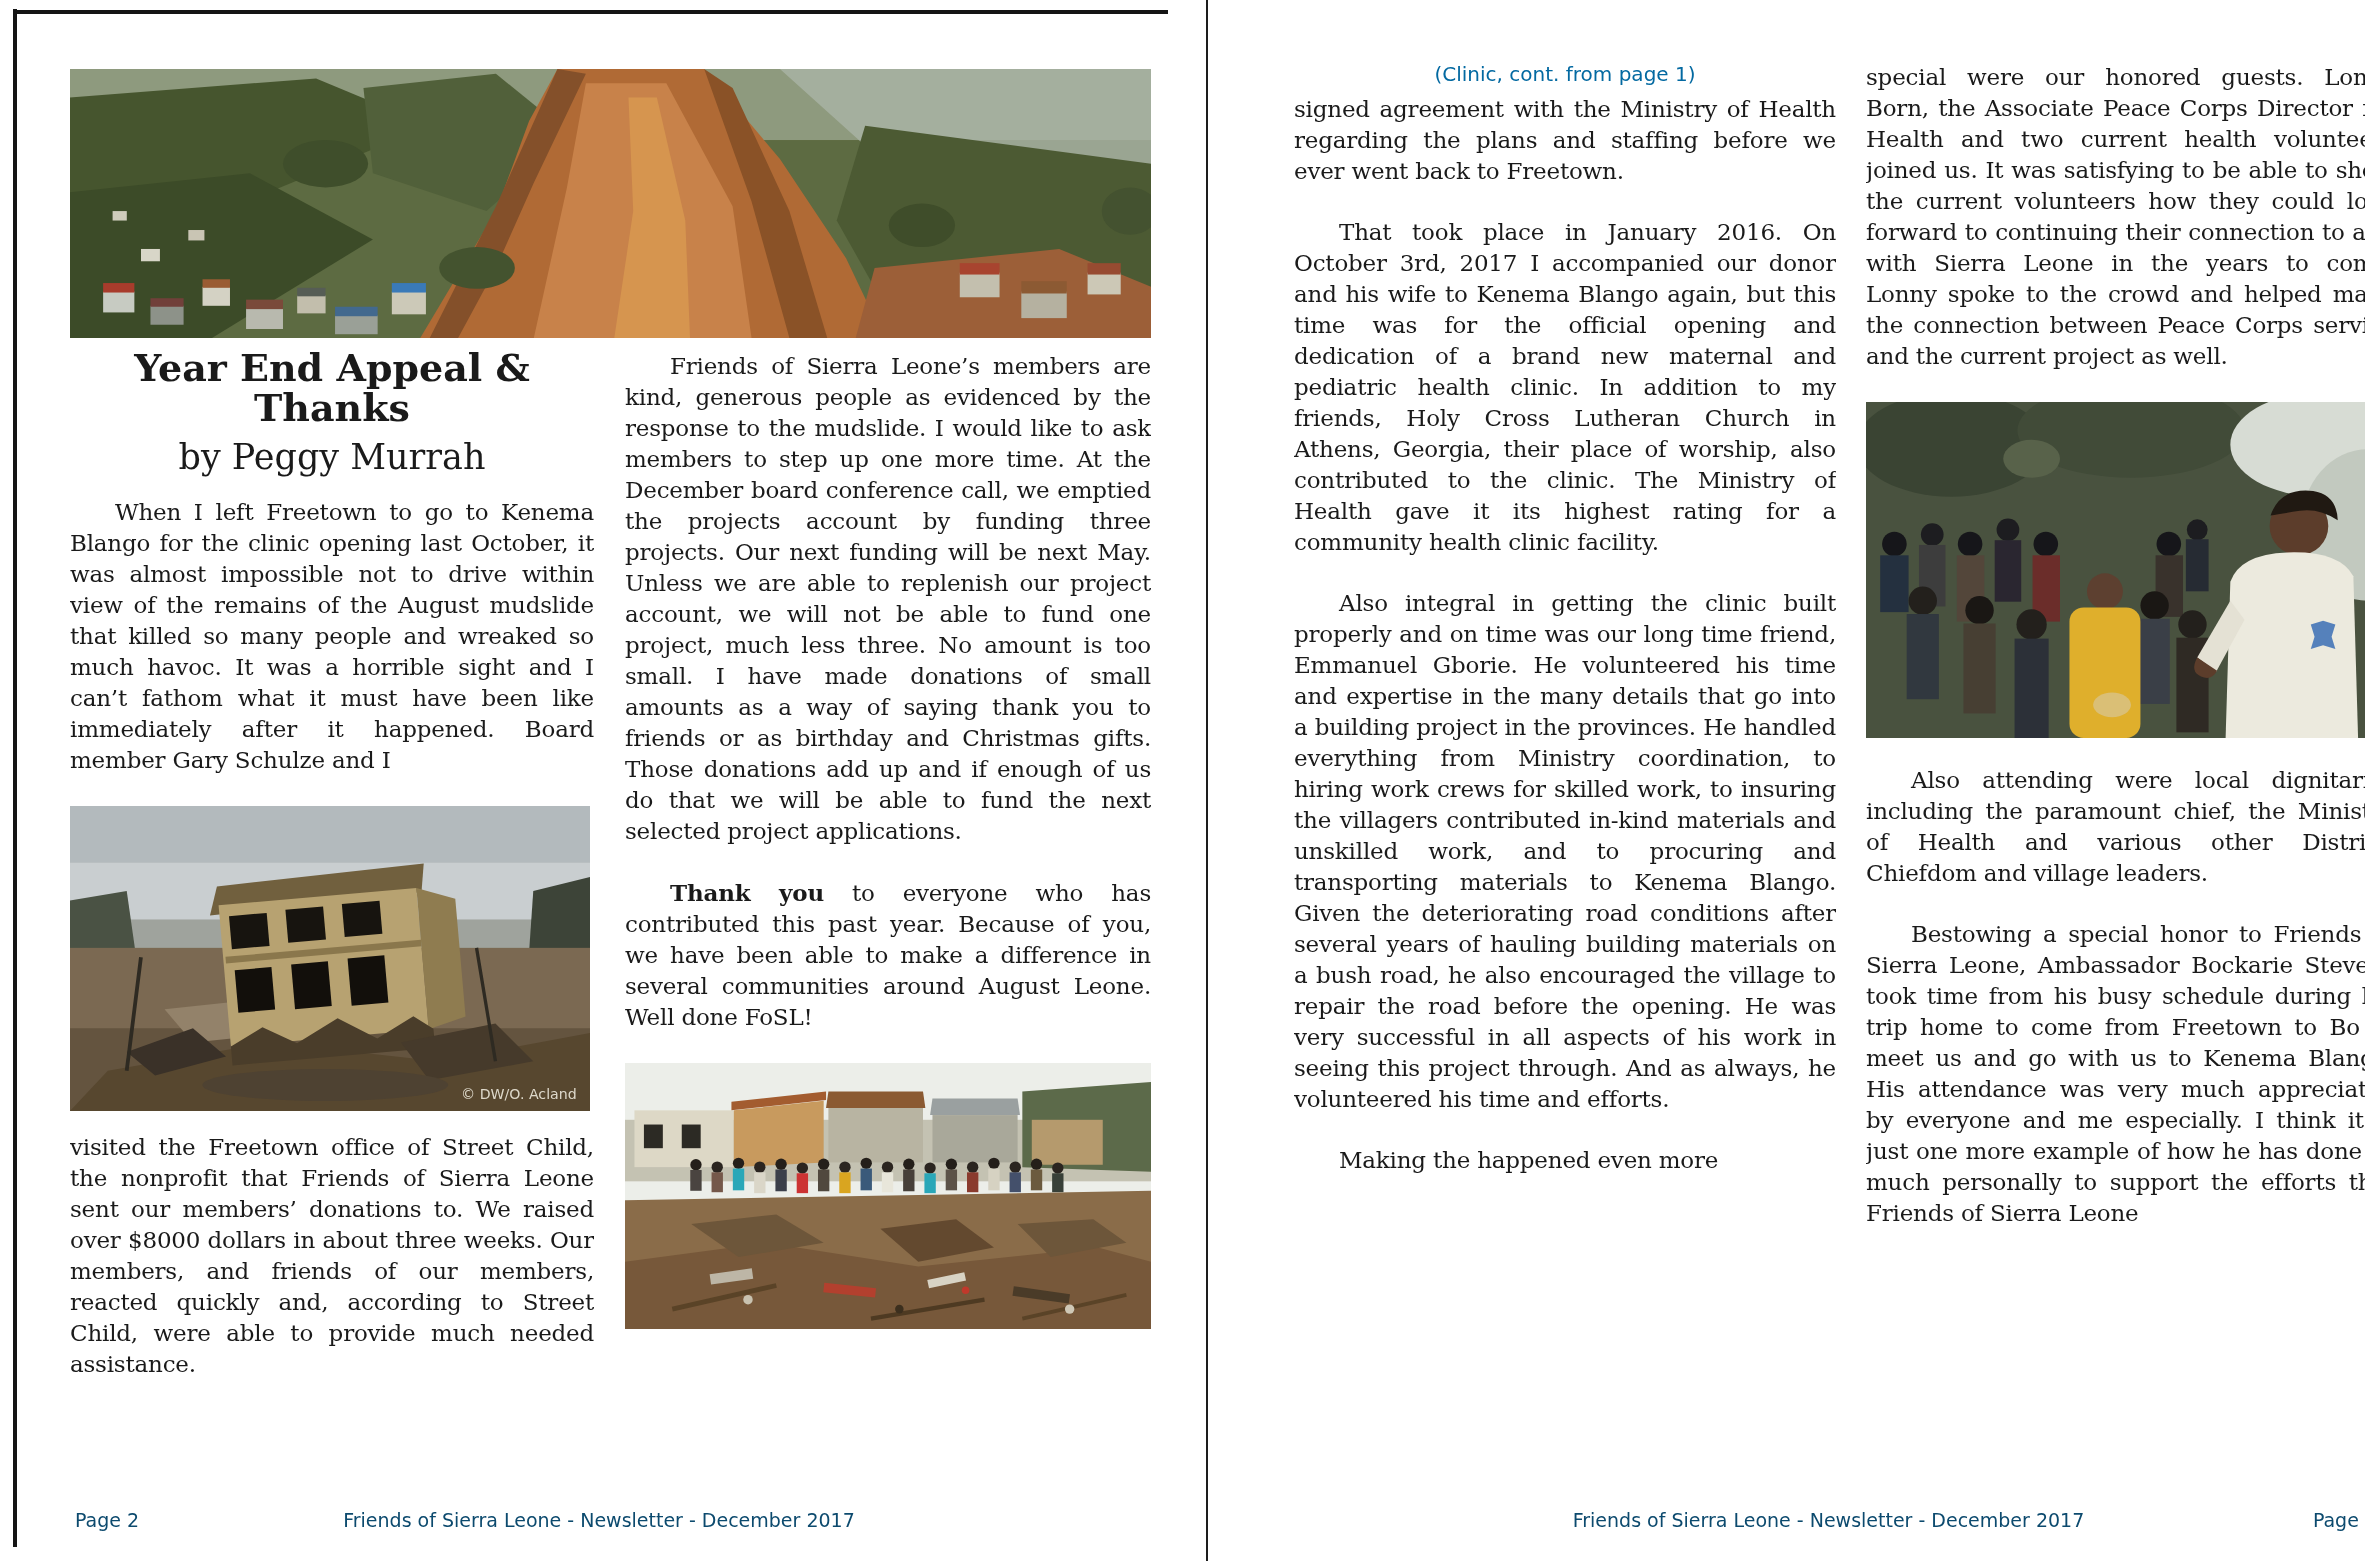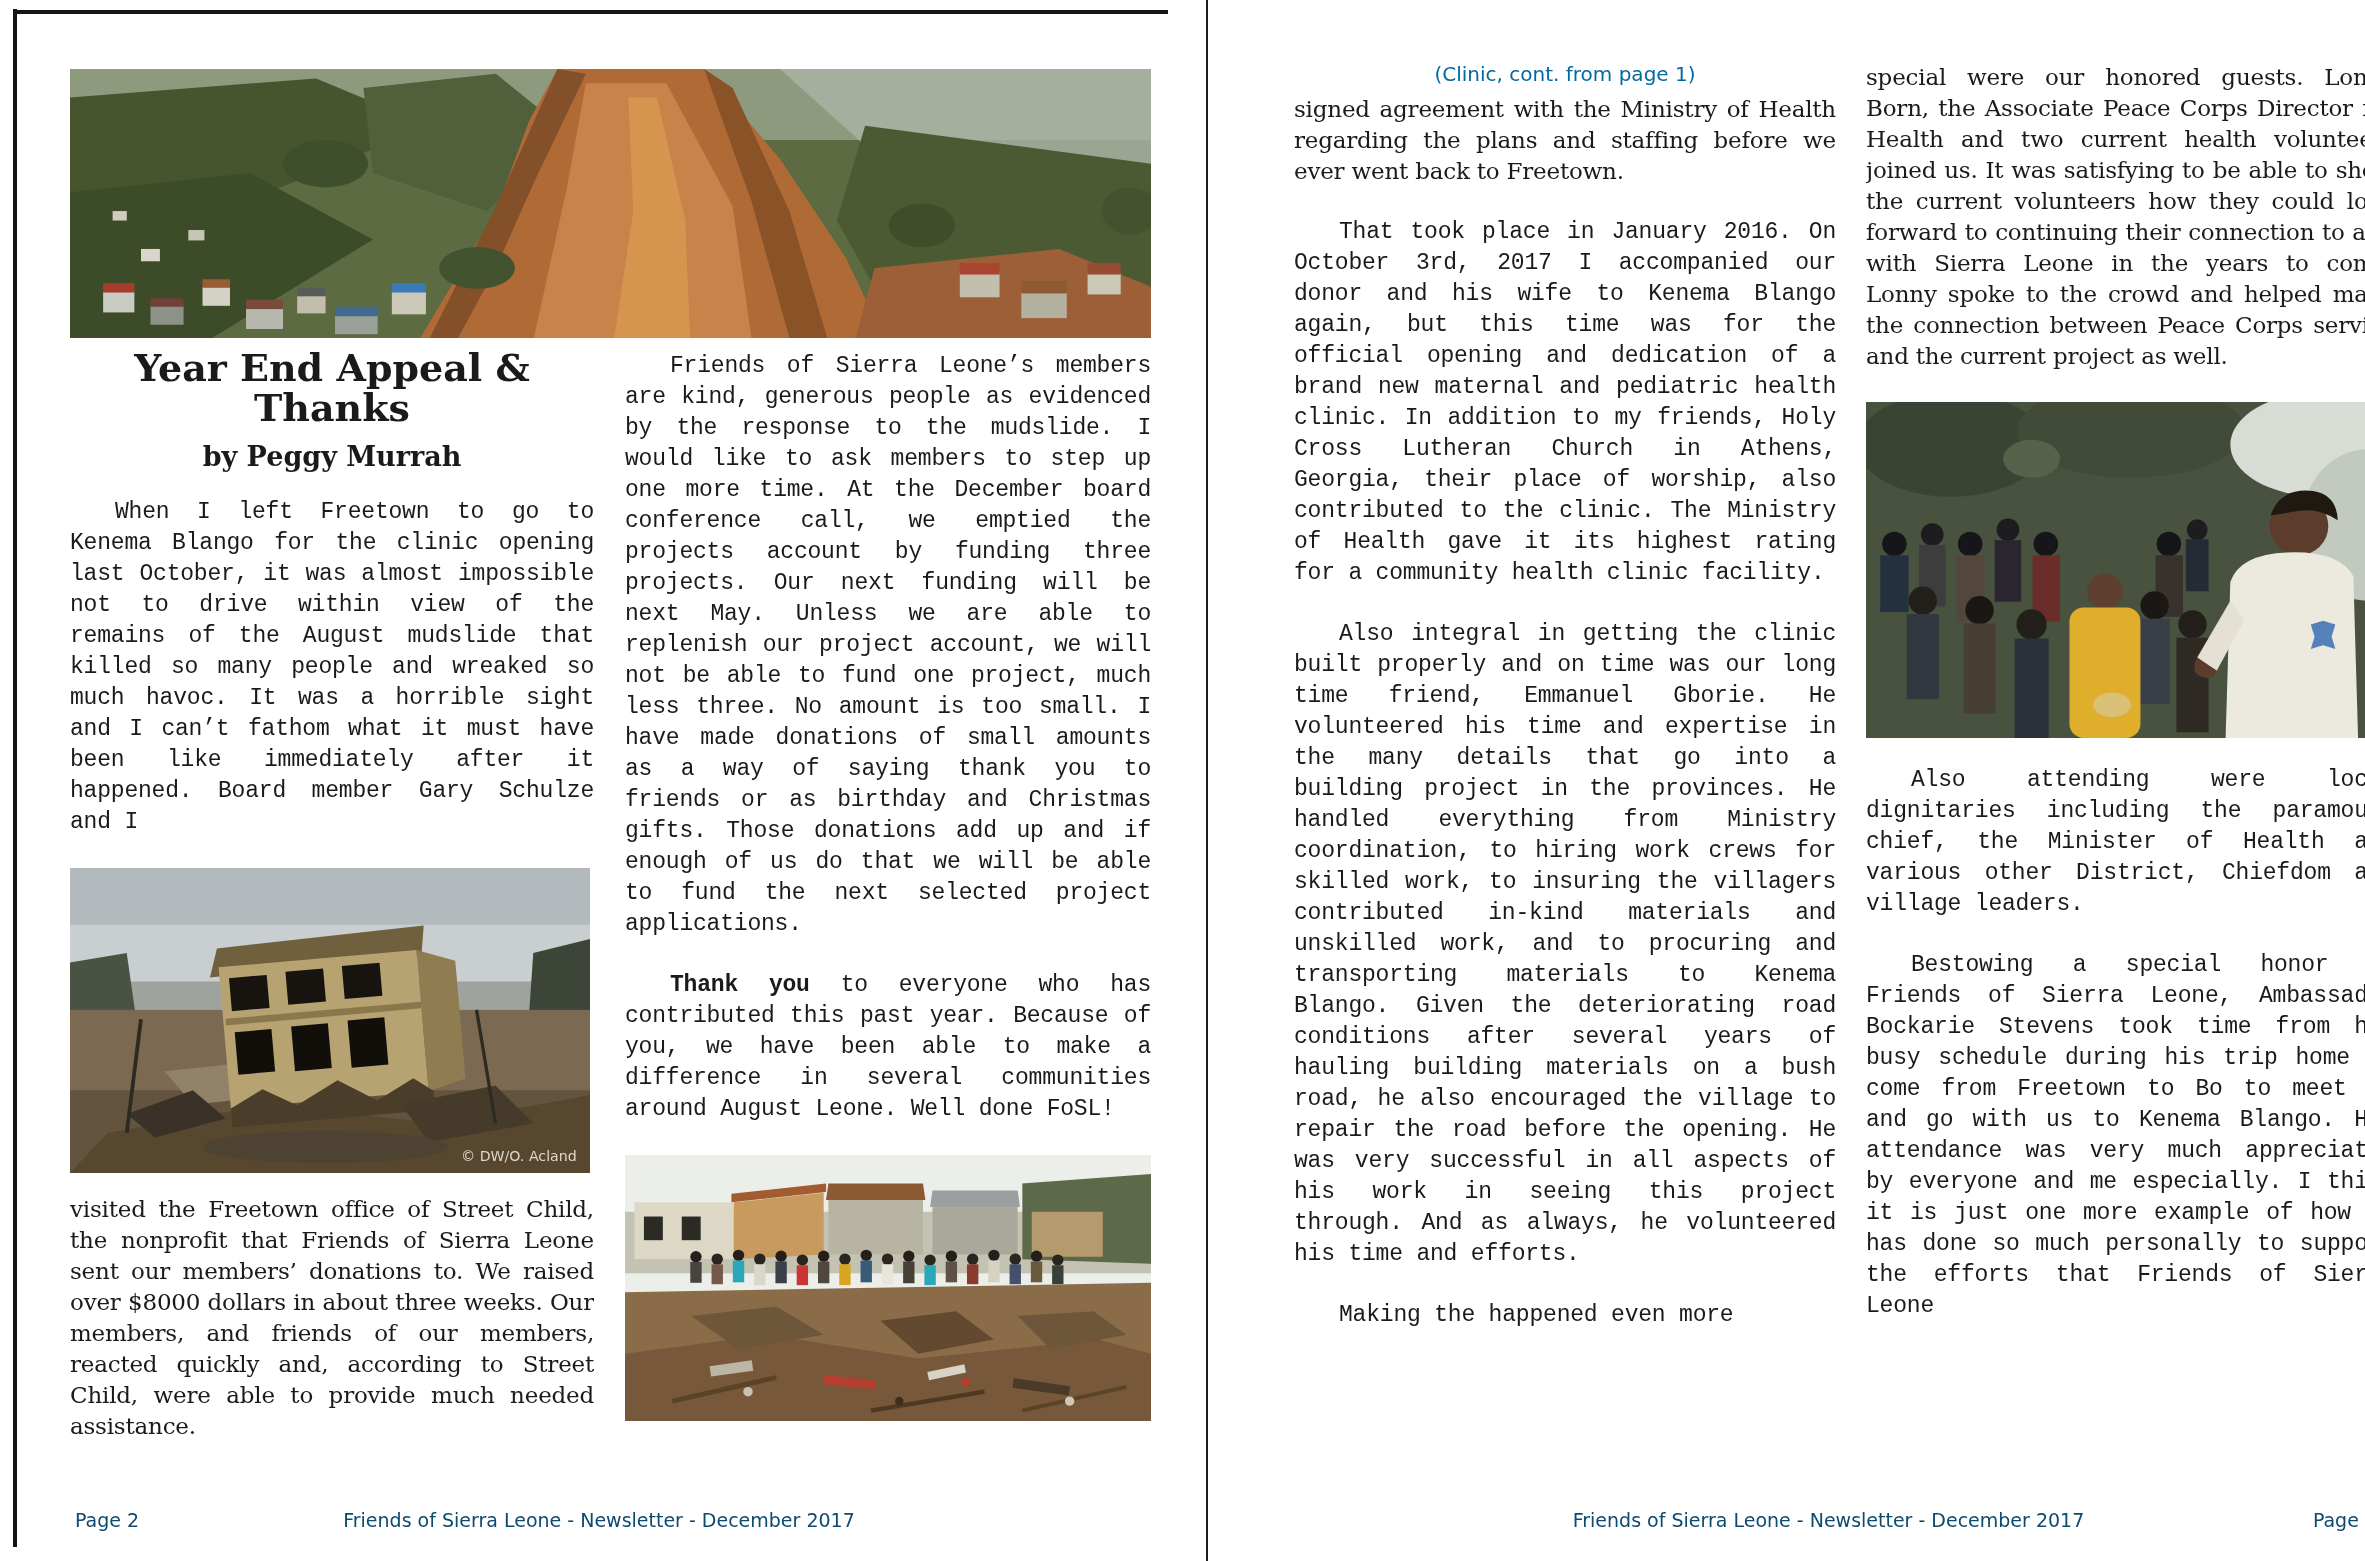--- a/index.html
+++ b/index.html
@@ -15,26 +15,26 @@
   .col{position:absolute;overflow:hidden;}
   .col-left-1{left:70px;top:348px;width:524px;height:1150px;}
   .col-left-2{left:625px;top:351px;width:526px;height:1159px;}
   .col-right-1{left:1294px;top:62px;width:542px;height:1438px;}
   .col-right-2{left:1866px;top:62px;width:529px;height:1441px;}
 
   .article-title{
     font-size:38px;line-height:40px;font-weight:bold;text-align:center;
     max-width:426px;margin:0 auto 14px auto;
   }
-  .byline{font-size:27px;line-height:30px;font-weight:bold;text-align:center;margin:0 0 24.6px 0;}
+  .byline{font-size:35px;line-height:30px;font-weight:normal;text-align:center;margin:0 0 24.6px 0;}
   .body-text{
     font-size:23px;line-height:31px;text-align:justify;margin:0 0 30px 0;
     letter-spacing:-0.2px;
   }
-  .indent{text-indent:45px;font-family:Liberation Mono, monospace;}
+  .indent{text-indent:45px;}
   .tight{margin-bottom:0;}
   .bold-lead{font-weight:bold;}
 
   .cont-note{
     font-family:"DejaVu Sans", sans-serif;font-size:20px;line-height:24.6px;
     text-align:center;margin:0 0 7.6px 0;color:#0369a1;
   }
 
   .photo{display:block;text-align:center;}
   .photo svg{display:block;}

